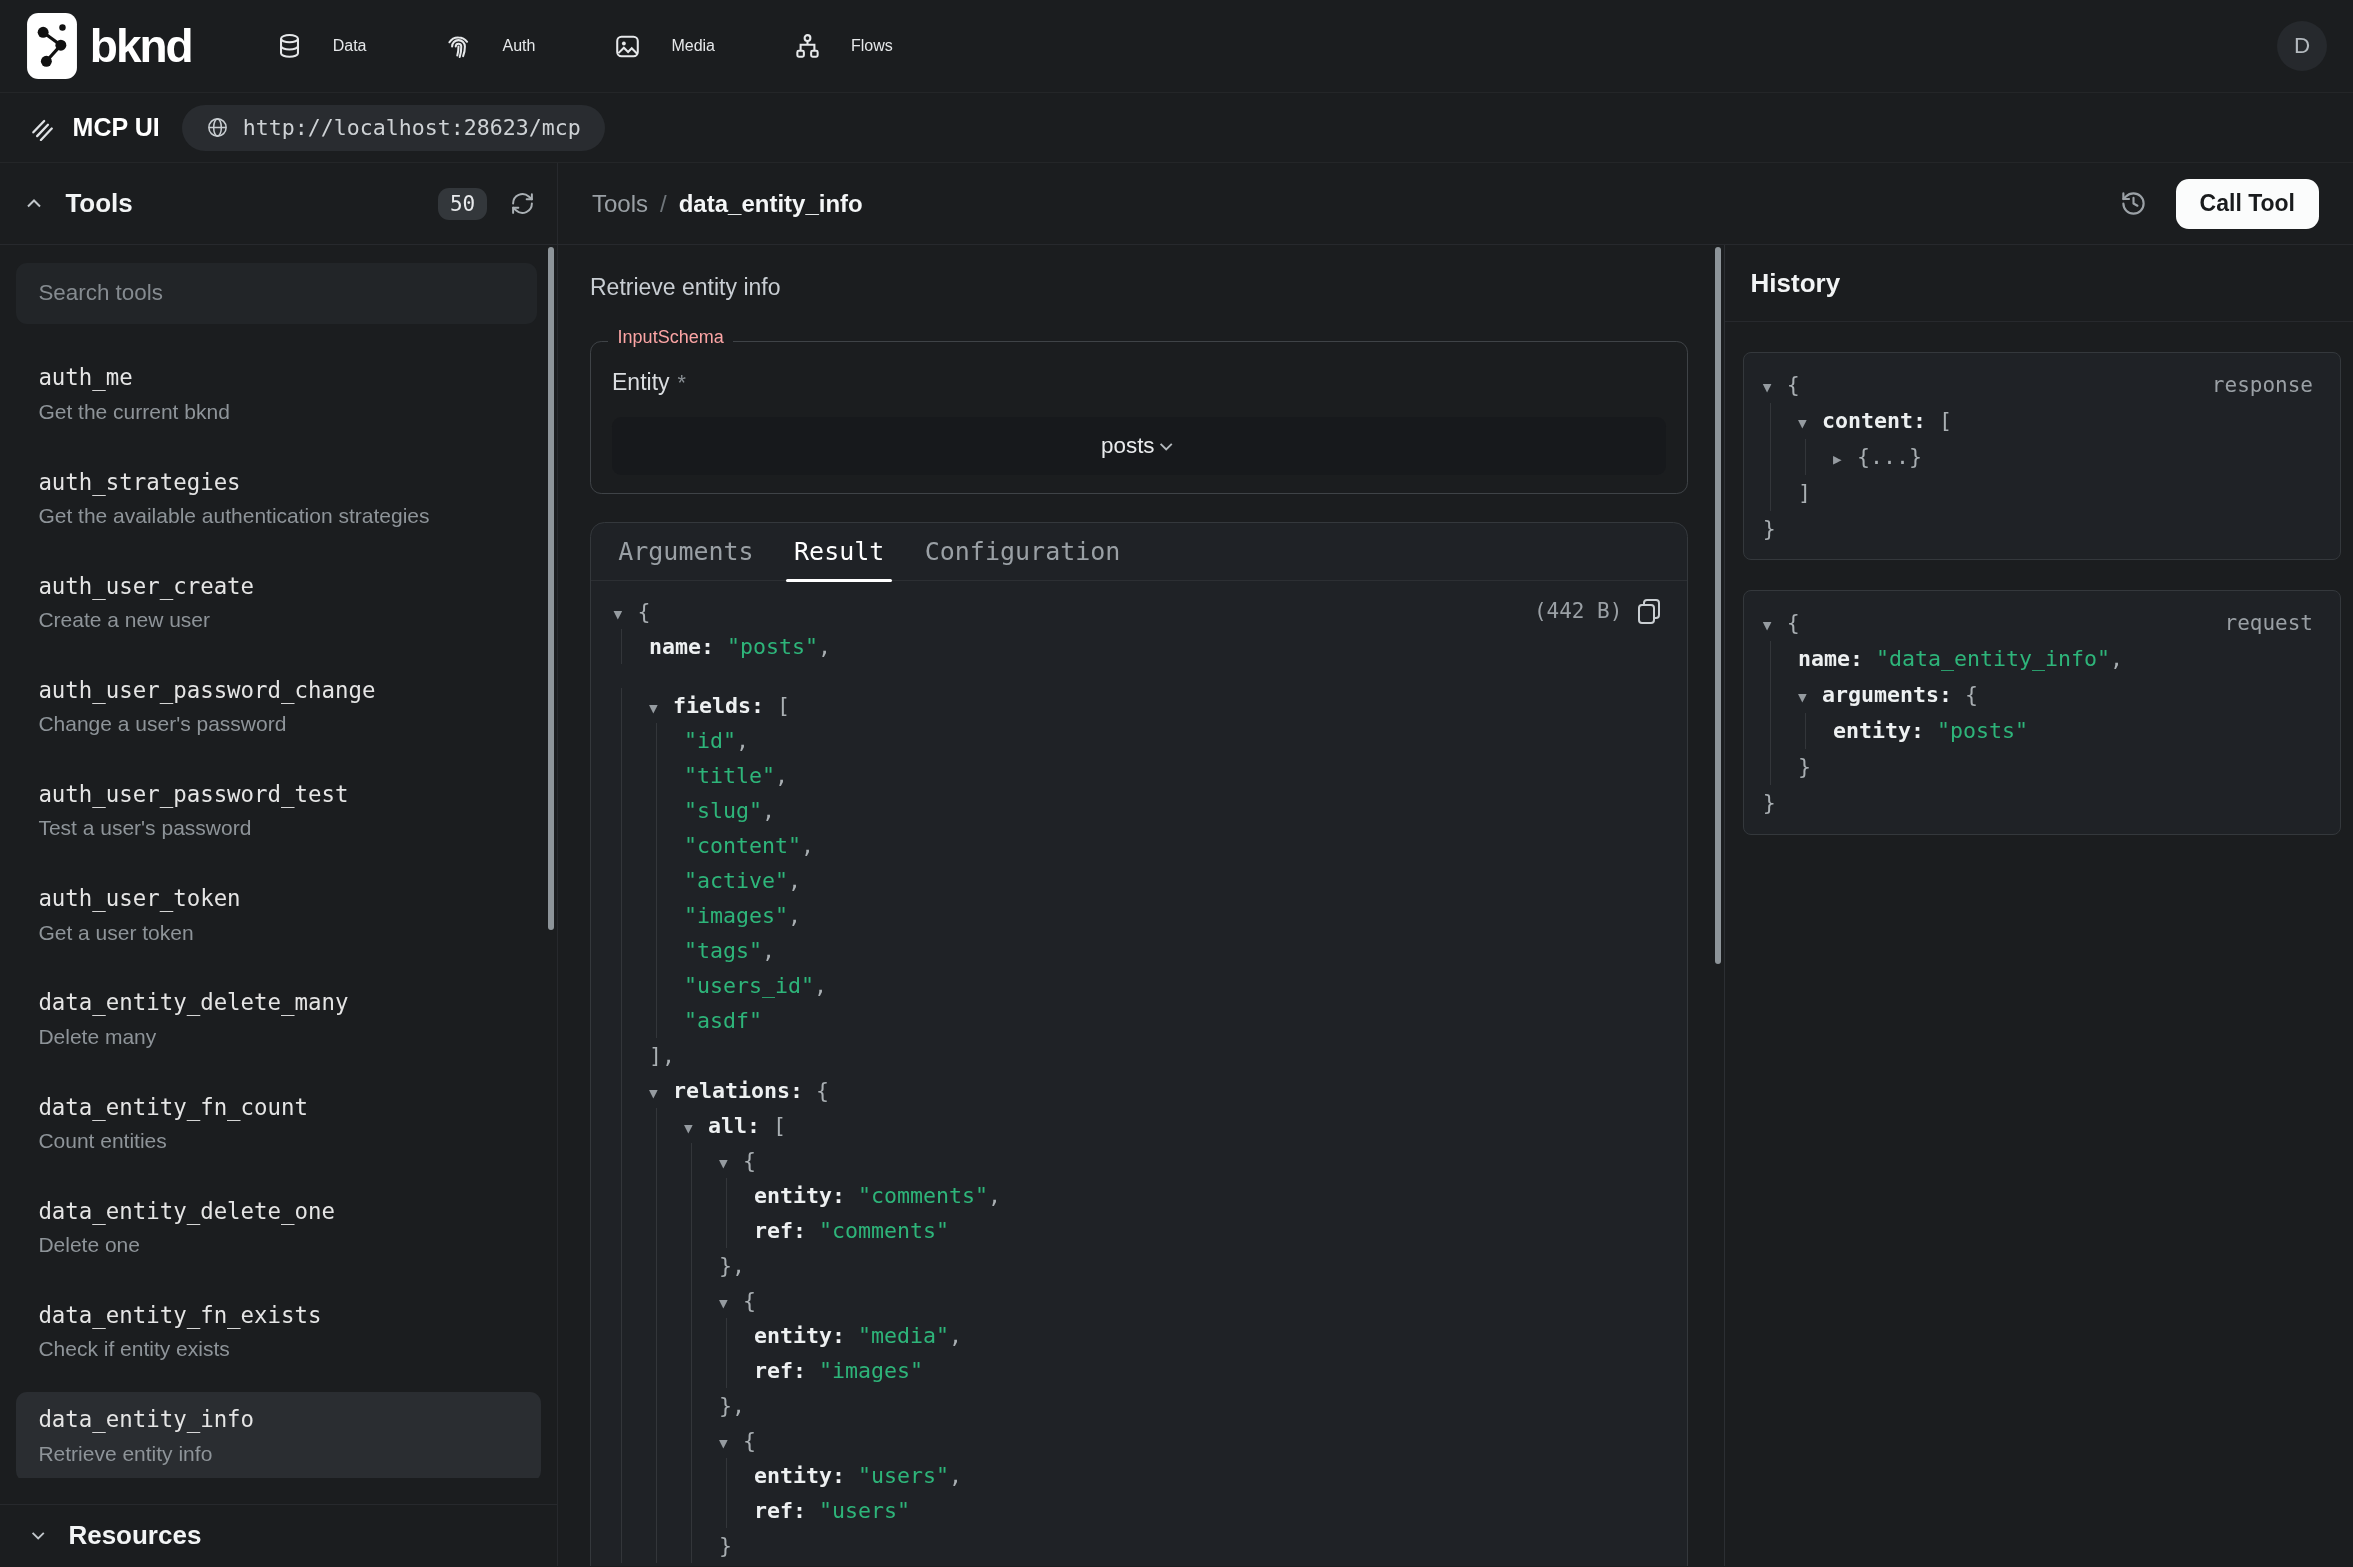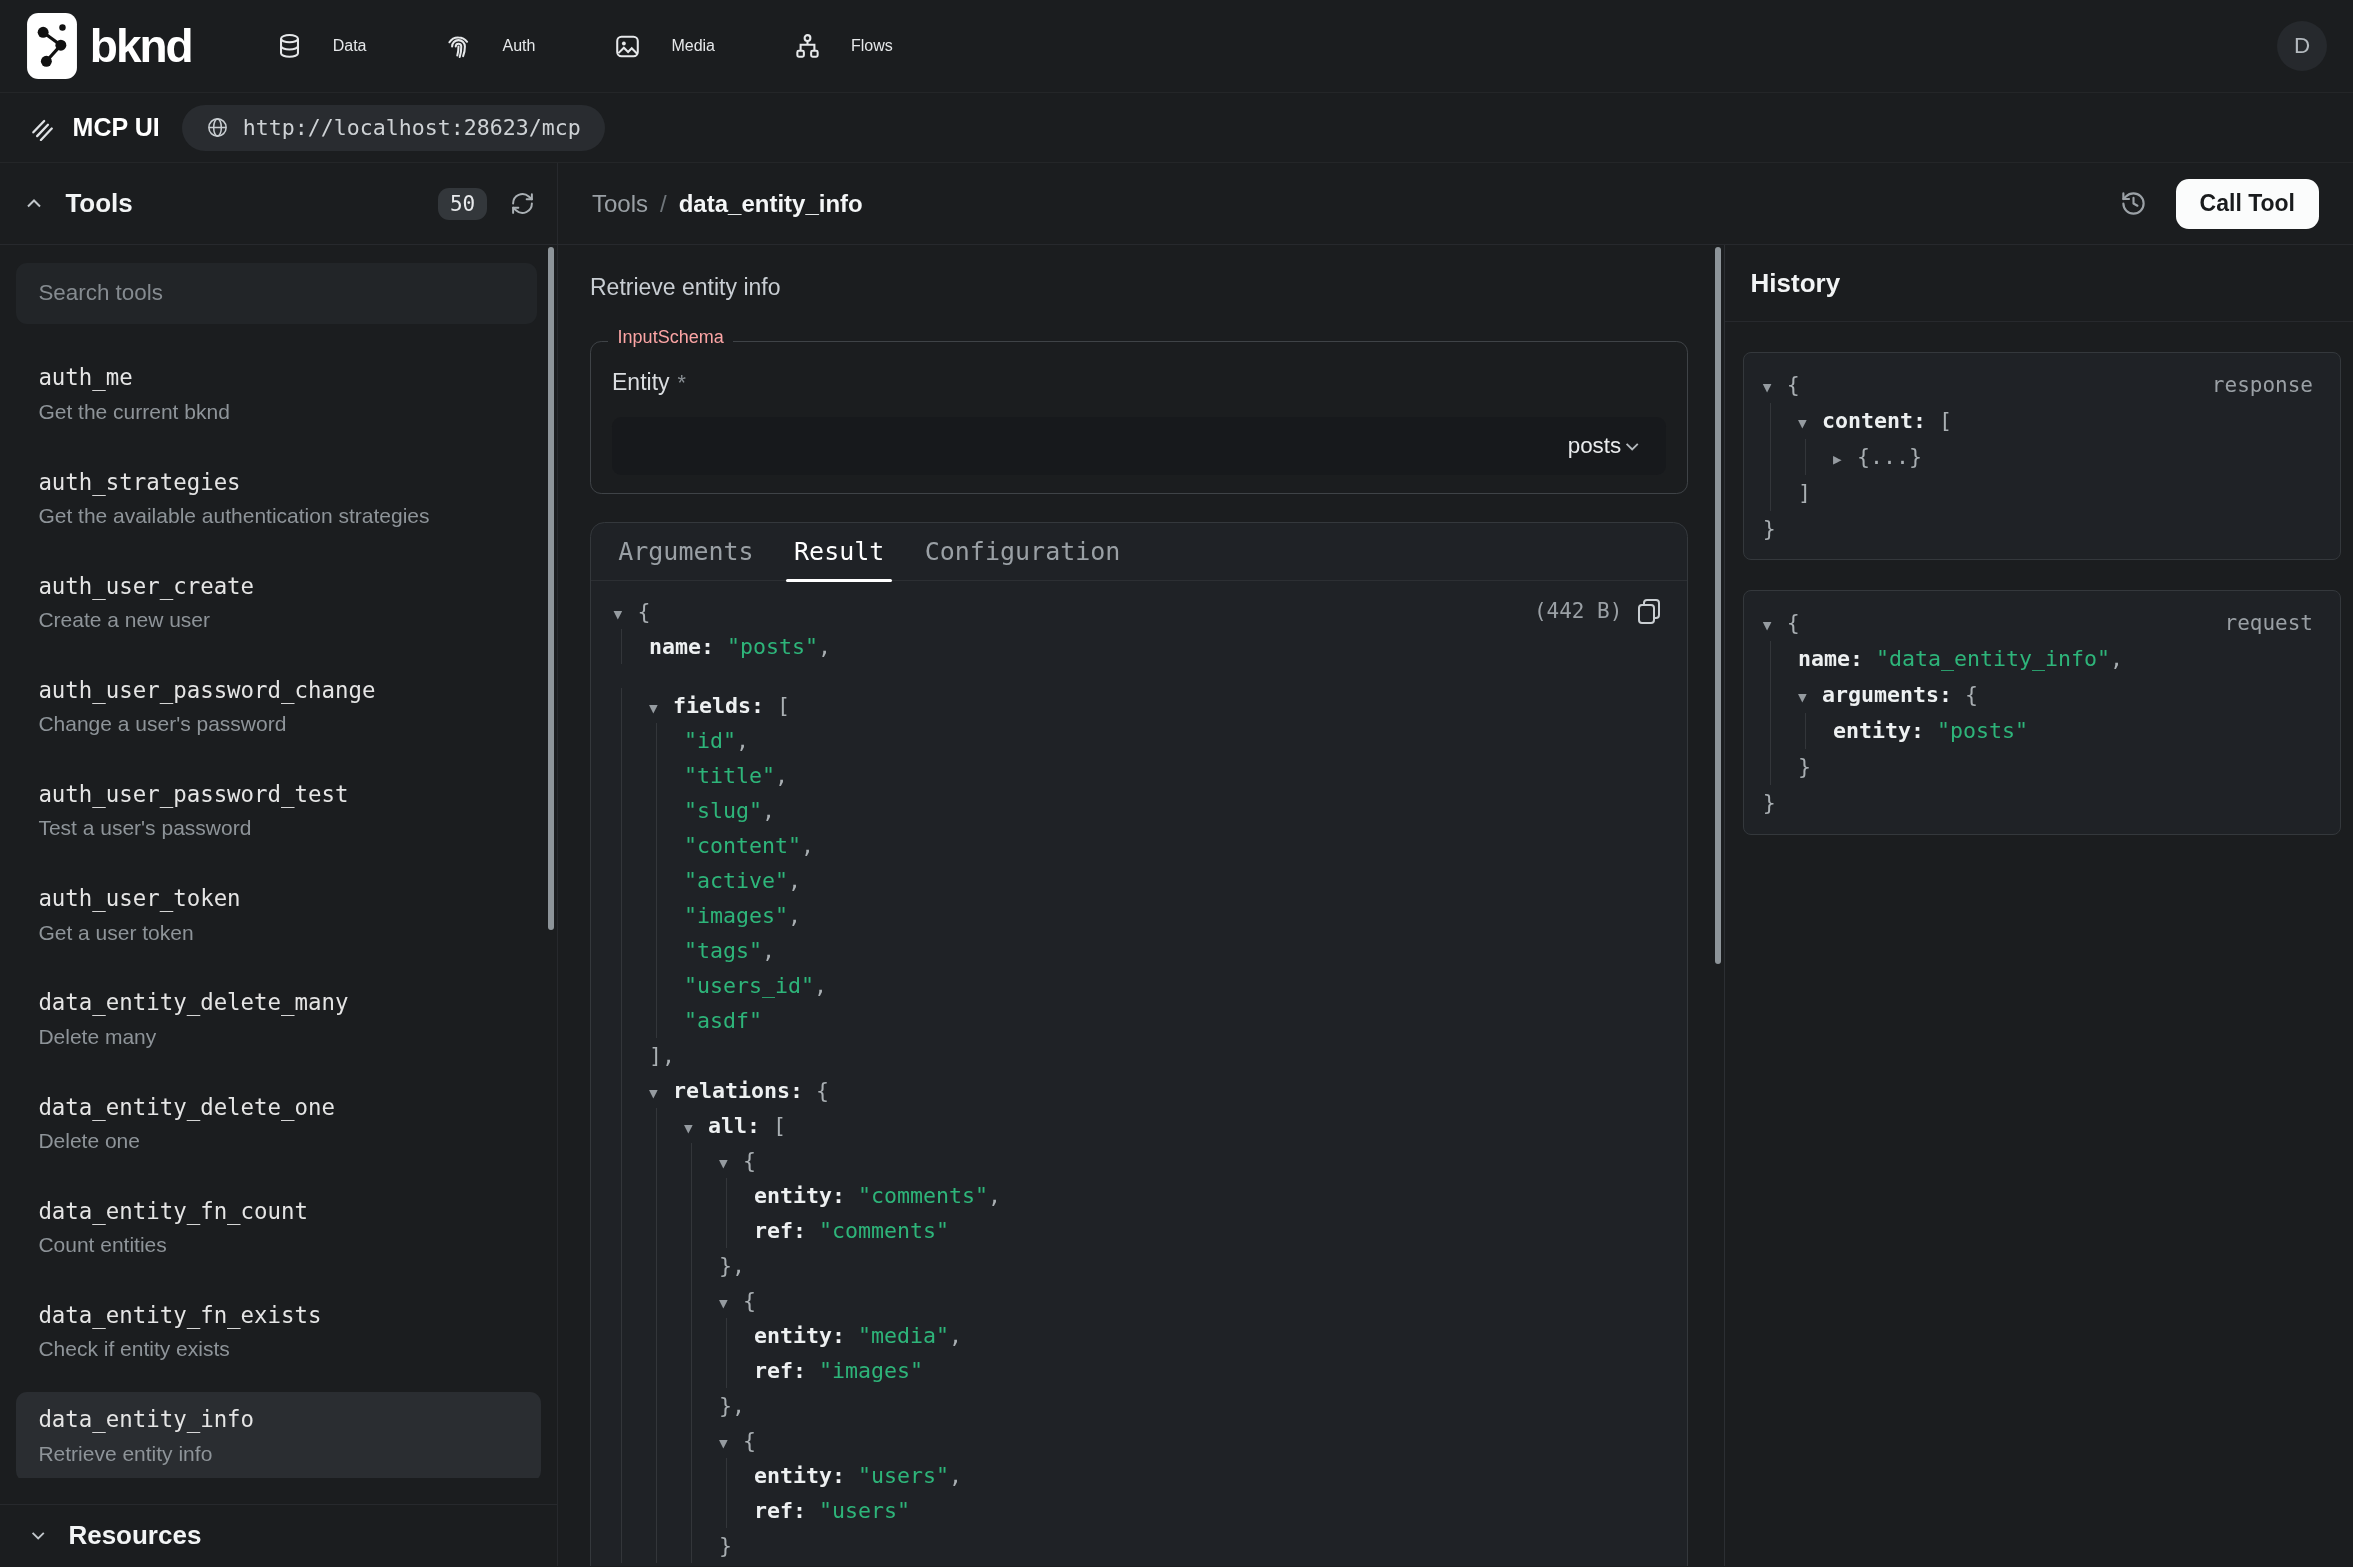--- a/index.html
+++ b/index.html
@@ -72,21 +72,21 @@
   
   .main{position:absolute;left:558px;top:0;bottom:0;width:1166px}
   .main-desc{font-size:23px;color:var(--text-mid);margin:29px 0 0 32px}
   .schema-box{position:absolute;left:32px;top:96px;width:1098px;height:153px;
     border:1.6px solid var(--border-lighter);border-radius:11.2px}
   .schema-legend{position:absolute;top:-15px;left:17px;background:var(--bg);padding:0 9.6px;
     font-size:18px;color:#fca5a5}
   .entity-row{margin:27px 0 0 21px;font-size:23px;color:#dadde0}
   .req-star{color:#8a9095;font-size:21.6px;margin-left:8px}
   .select{position:absolute;left:21px;right:21px;top:75px;height:58px;background:var(--bg-dark);
-    border-radius:9.6px;display:flex;align-items:center;justify-content:flex-end;
+    border-radius:9.6px;display:flex;align-items:center;justify-content:center;
     padding:0 22.4px;cursor:pointer}
   .select-value{font-size:22.4px;color:#e9ebed}
 
   .result-panel{position:absolute;left:32px;top:277px;width:1098px;height:1119px;
     border:1.6px solid var(--border-light);border-radius:14.4px;background:var(--bg-panel);overflow:hidden}
   .tabs{height:58px;border-bottom:1.6px solid var(--border-mid);display:flex;align-items:stretch;
     gap:34px;padding-left:24px}
   .tab{display:flex;align-items:center;font-family:var(--mono);font-size:25px;color:var(--text-gray);
     position:relative;padding:0 3.2px;cursor:pointer}
   .tab.active{color:#fff}
@@ -277,26 +277,26 @@
           </div>
           <div class="tool-item">
             <div class="tool-name">auth_user_token</div>
             <div class="tool-desc">Get a user token</div>
           </div>
           <div class="tool-item">
             <div class="tool-name">data_entity_delete_many</div>
             <div class="tool-desc">Delete many</div>
           </div>
           <div class="tool-item">
+            <div class="tool-name">data_entity_fn_count</div>
+            <div class="tool-desc">Count entities</div>
+          </div>
+          <div class="tool-item">
             <div class="tool-name">data_entity_delete_one</div>
             <div class="tool-desc">Delete one</div>
-          </div>
-          <div class="tool-item">
-            <div class="tool-name">data_entity_fn_count</div>
-            <div class="tool-desc">Count entities</div>
           </div>
           <div class="tool-item">
             <div class="tool-name">data_entity_fn_exists</div>
             <div class="tool-desc">Check if entity exists</div>
           </div>
           <div class="tool-item selected">
             <div class="tool-name">data_entity_info</div>
             <div class="tool-desc">Retrieve entity info</div>
           </div>
         </div>

